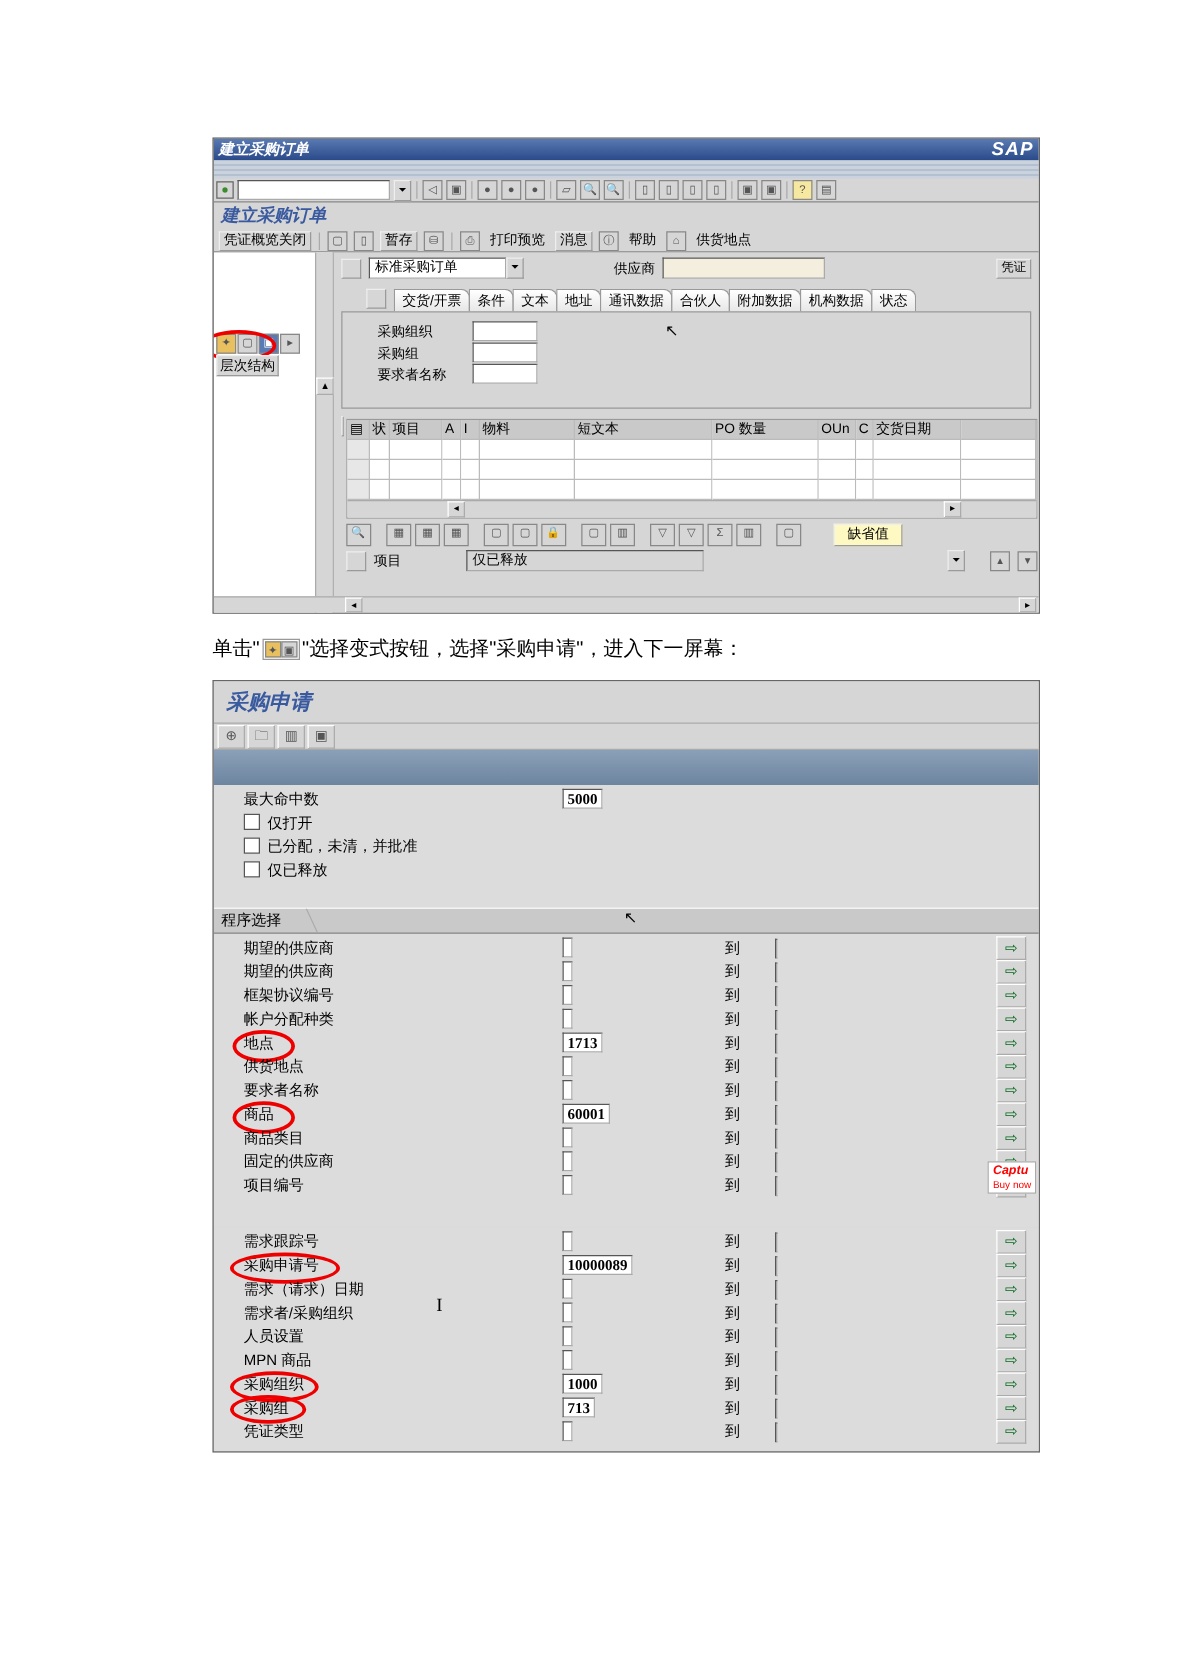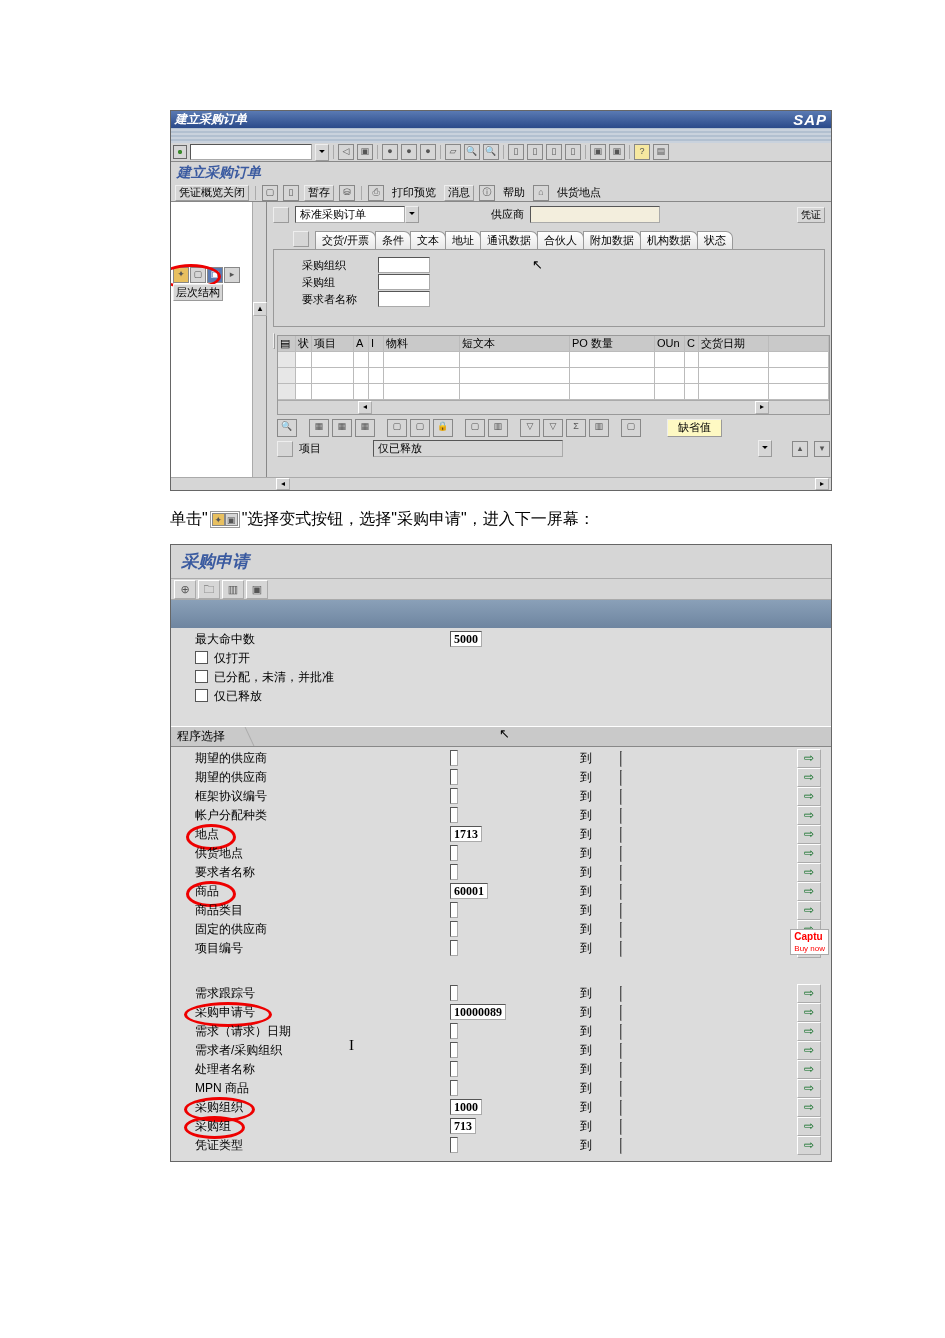--- a/index.html
+++ b/index.html
@@ -79,21 +79,21 @@
   .frow .v1 .inp.r{text-align:right}
   .frow .v1 .inp.c{text-align:right}
   .frow .to{width:40px}
   .frow .v2{width:120px}
   .frow .v2 .inp{width:96px;height:15px;background:#fff;border:1px inset #aaa}
   .frow .ext{width:22px;height:17px;border:1px outset #fff;background:#d6d6d6;text-align:center;line-height:16px;color:#076a1e;font-size:12px;margin-left:auto;margin-right:4px}
   .redov{position:absolute;border:3px solid #e00;border-radius:50%}
   .gap{height:18px;background:#dcdcdc}
   .cursor-I{position:absolute;font-size:15px;font-family:serif}
   .snag2{position:absolute;right:2px;top:384px;background:#fff;border:1px solid #aaa;padding:1px 3px;font-family:Arial;font-size:10px}
-  .snag2 b{color:#f00;}
+  .snag2 b{color:#f00;font-style:italic}
   .snag2 span{color:#f00;font-size:8px}
 </style>
 </head>
 <body>
 
 <div class="page">
 
 <div class="win s1">
   <div class="titlebar"><span>建立采购订单</span></div>
   <div class="sap-logo">SAP</div>
@@ -448,21 +448,21 @@
           <span class="ext">⇨</span>
         </div>
         <div class="frow">
           <span class="lab ind">需求者/采购组织</span>
           <span class="v1"><span class="inp"></span></span>
           <span class="to">到</span>
           <span class="v2"><span class="inp"></span></span>
           <span class="ext">⇨</span>
         </div>
         <div class="frow">
-          <span class="lab ind">处理者名称</span>
+          <span class="lab ind">人员设置</span>
           <span class="v1"><span class="inp"></span></span>
           <span class="to">到</span>
           <span class="v2"><span class="inp"></span></span>
           <span class="ext">⇨</span>
         </div>
         <div class="frow">
           <span class="lab ind">MPN 商品</span>
           <span class="v1"><span class="inp"></span></span>
           <span class="to">到</span>
           <span class="v2"><span class="inp"></span></span>

